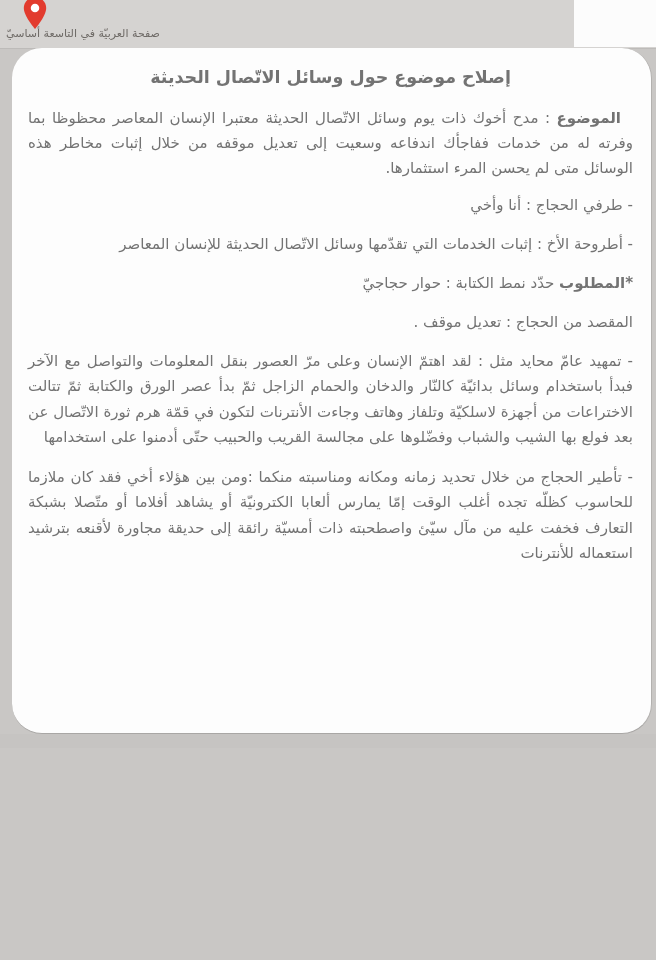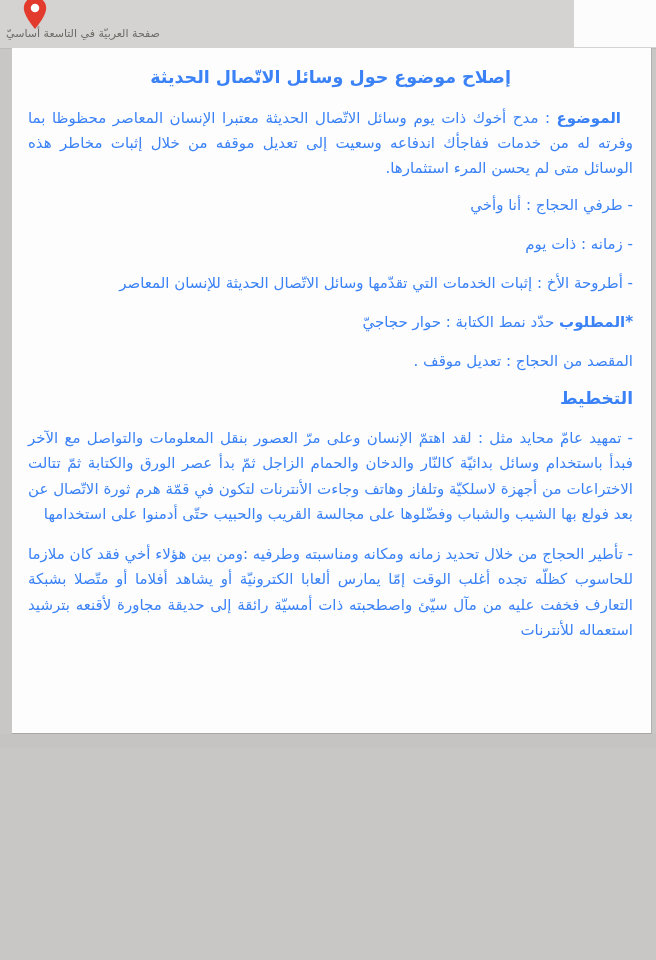--- a/index.html
+++ b/index.html
@@ -30,22 +30,23 @@
 
   
   .page {
     position:absolute; top:48px; left:12px; right:4px; bottom:14px;
     background:#fdfdfd;
     border-right:1px solid #b3b1af;
     border-bottom:1px solid #a9a7a5;
     box-sizing:border-box;
     padding:8px 18px 10px 16px;
     direction:rtl;
-    color:#3b82f6;
+    color:#737373;
     overflow:hidden;
+    border-radius:30px;
   }
   .title {
     text-align:center; font-weight:bold;
     font-size:17.5px; line-height:1.5;
     margin:8px 0 16px 0;
   }
   .p-body {
     font-size:15px; line-height:1.65;
     text-align:justify;
     text-indent:12px;
@@ -91,28 +92,26 @@
 
   <div class="page">
 
     <div class="title">إصلاح موضوع حول وسائل الاتّصال الحديثة</div>
 
     <p class="p-body"><span class="bold">الموضوع</span><span> : مدح أخوك ذات يوم وسائل الاتّصال الحديثة معتبرا الإنسان المعاصر محظوظا بما وفرته له من خدمات ففاجأك اندفاعه وسعيت إلى تعديل موقفه من خلال إثبات مخاطر هذه الوسائل متى لم يحسن المرء استثمارها.</span></p>
 
 
 
     <div class="item"><span class="bold"></span><span>- طرفي الحجاج : أنا وأخي</span></div>
-    <div class="item"><span class="bold"></span><span>- زمانه : ذات يوم</span></div>
     <div class="item"><span class="bold"></span><span>- أطروحة الأخ : إثبات الخدمات التي تقدّمها وسائل الاتّصال الحديثة للإنسان المعاصر</span></div>
     <div class="item"><span class="bold">*المطلوب</span><span> حدّد نمط الكتابة : حوار حجاجيّ</span></div>
     <div class="item"><span class="bold"></span><span>المقصد من الحجاج : تعديل موقف .</span></div>
 
-    <div class="h-section">التخطيط</div>
 
 
     <p class="p-long">- تمهيد عامّ محايد مثل : لقد اهتمّ الإنسان وعلى مرّ العصور بنقل المعلومات والتواصل مع الآخر فبدأ باستخدام وسائل بدائيّة كالنّار والدخان والحمام الزاجل ثمّ بدأ عصر الورق والكتابة ثمّ تتالت الاختراعات من أجهزة لاسلكيّة وتلفاز وهاتف وجاءت الأنترنات لتكون في قمّة هرم ثورة الاتّصال عن بعد فولع بها الشيب والشباب وفضّلوها على مجالسة القريب والحبيب حتّى أدمنوا على استخدامها</p>
-    <p class="p-long">- تأطير الحجاج من خلال تحديد زمانه ومكانه ومناسبته وطرفيه :ومن بين هؤلاء أخي فقد كان ملازما للحاسوب كظلّه تجده أغلب الوقت إمّا يمارس ألعابا الكترونيّة أو يشاهد أفلاما أو متّصلا بشبكة التعارف فخفت عليه من مآل سيّئ واصطحبته ذات أمسيّة رائقة إلى حديقة مجاورة لأقنعه بترشيد استعماله للأنترنات</p>
+    <p class="p-long">- تأطير الحجاج من خلال تحديد زمانه ومكانه ومناسبته منكما :ومن بين هؤلاء أخي فقد كان ملازما للحاسوب كظلّه تجده أغلب الوقت إمّا يمارس ألعابا الكترونيّة أو يشاهد أفلاما أو متّصلا بشبكة التعارف فخفت عليه من مآل سيّئ واصطحبته ذات أمسيّة رائقة إلى حديقة مجاورة لأقنعه بترشيد استعماله للأنترنات</p>
 
   </div>
 
   <div class="bottom-strip"></div>
 
 </div>
 
 </body></html>

